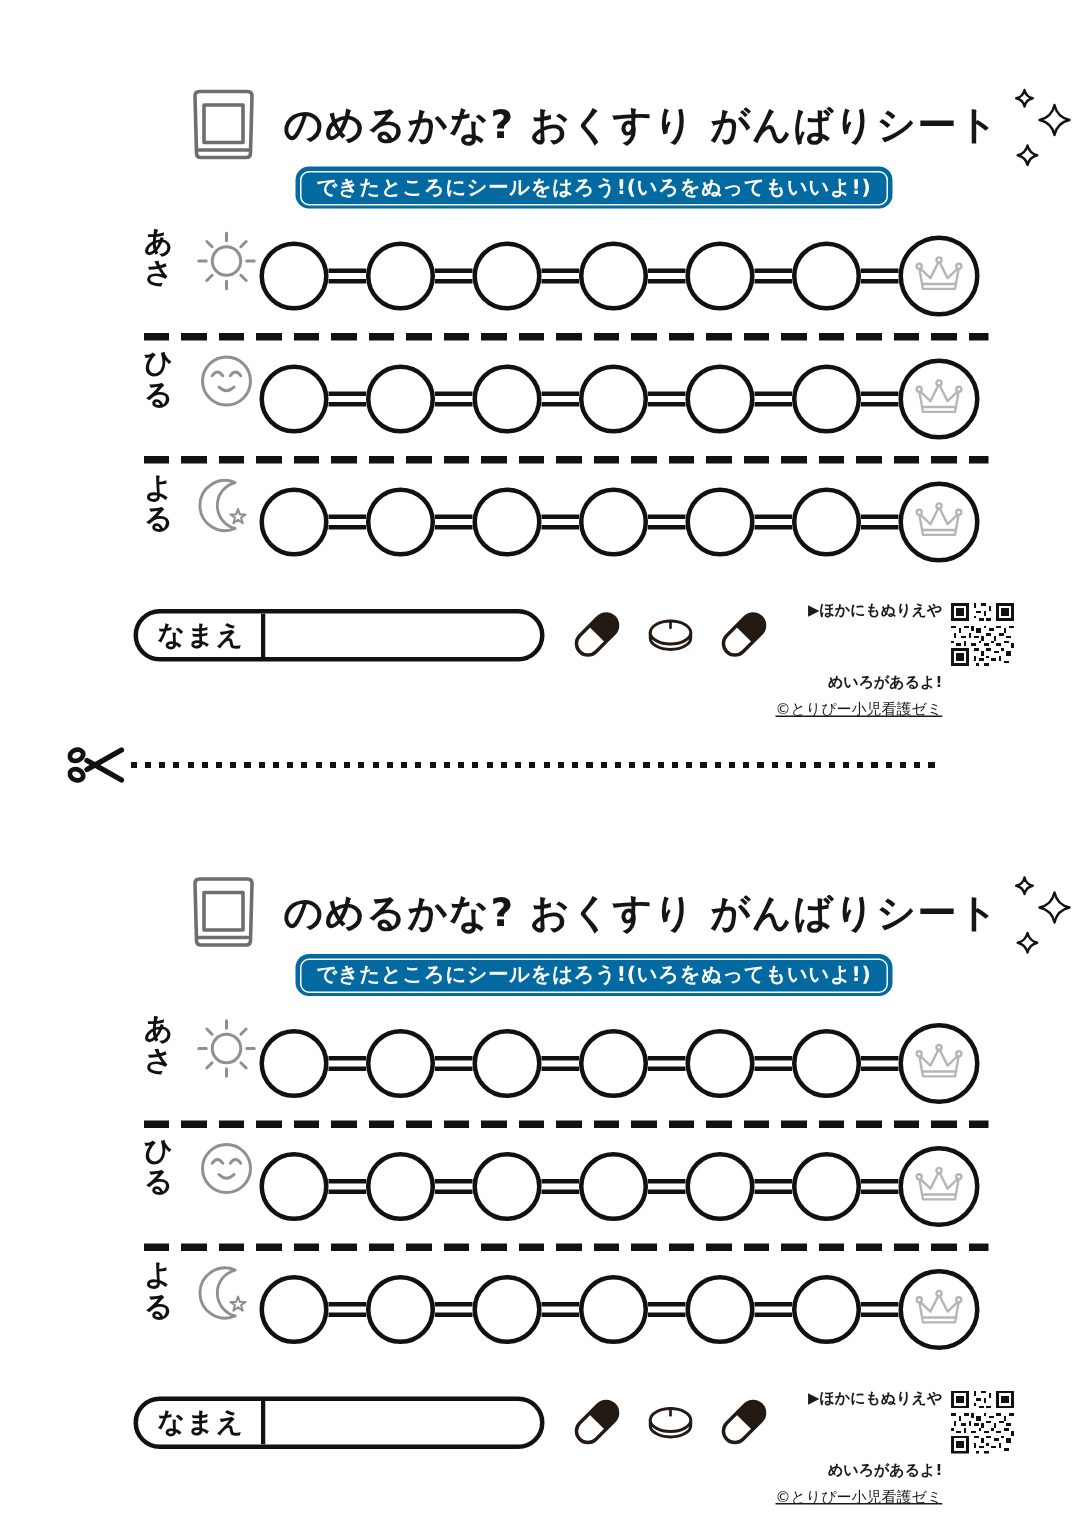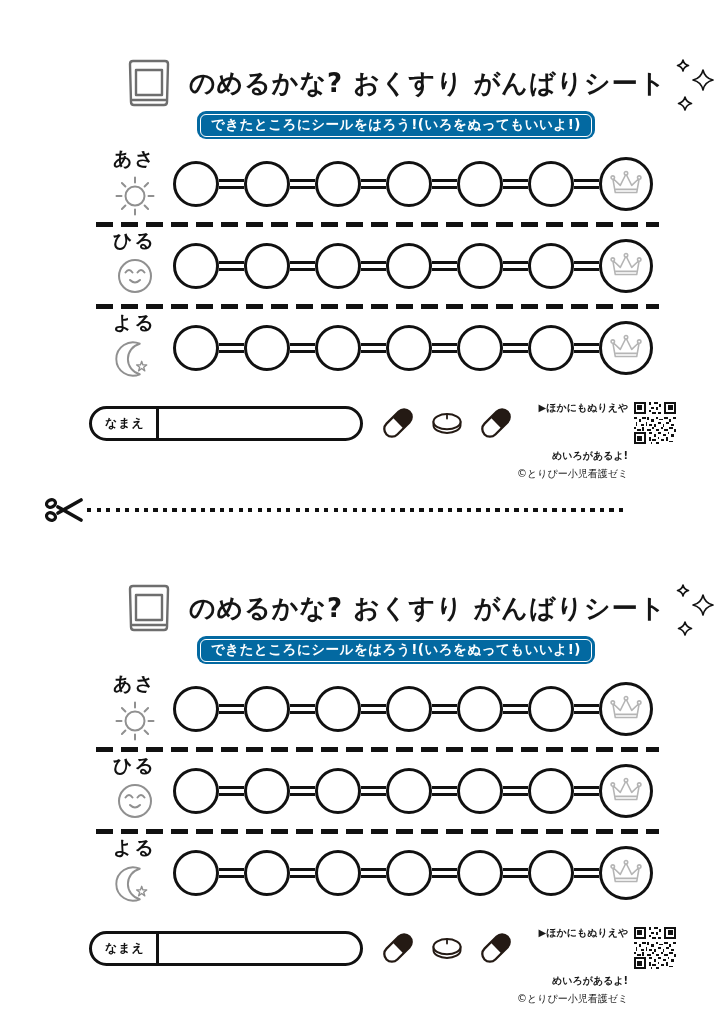--- a/index.html
+++ b/index.html
@@ -19,41 +19,41 @@
   
   .banner-row { display:flex; justify-content:center; margin-top:0px; }
   .banner { position:relative; transform:translateX(23px); background:#0369a1; color:#fff;
             font-size:13.5px; font-weight:bold; letter-spacing:0.5px; padding:5px 14px 5px 14px;
             border-radius:9px; white-space:nowrap; }
   .banner::after { content:""; position:absolute; inset:2.5px; border:1.5px solid #fff; border-radius:6px; pointer-events:none; }
 
   
   .rows { margin-top:8px; }
   .med-row { display:flex; align-items:center; margin-left:85px; height:73px; }
-  .row-label-col { width:77px; flex:none; display:flex; flex-direction:column; align-items:center; align-self:flex-start; }
+  .row-label-col { width:77px; flex:none; display:flex; flex-direction:row; align-items:center; align-self:flex-start; }
   .row-label { font-size:19px; font-weight:bold; letter-spacing:2px; line-height:1.1; margin-top:1px; }
   .row-icon { margin-top:3px; }
   .chain { display:flex; align-items:center; }
   .circle { width:46px; height:46px; border:3px solid #111; border-radius:50%; background:#fff; flex:none; }
   .connector { width:25px; height:10px; border-top:3px solid #111; border-bottom:3px solid #111; flex:none; }
   .goal-circle { width:54px; height:54px; border:3px solid #111; border-radius:50%; background:#fff; flex:none;
                  display:flex; align-items:center; justify-content:center; }
   .row-sep { height:5px; width:563px; margin:2px 0 2px 85px;
              background:repeating-linear-gradient(90deg,#111 0 17px,transparent 17px 25px); }
 
   
   .sheet-footer { display:flex; align-items:center; margin:16px 74px 0 78px; height:46px; }
   .name-field { width:274px; height:35px; border:3px solid #111; border-radius:18px; background:#fff;
                 display:flex; align-items:stretch; flex:none; }
-  .name-label { display:flex; align-items:center; padding:0 11px 0 13px; font-size:12px; font-weight:bold; letter-spacing:1px; }
+  .name-label { display:flex; align-items:center; padding:0 11px 0 13px; font-size:18px; font-weight:bold; letter-spacing:1px; }
   .name-input { flex:1; border-left:3px solid #111; border-radius:0 15px 15px 0; }
   .pill-group { display:flex; align-items:center; gap:9px; margin-left:14px; }
   .promo-block { margin-left:auto; text-align:right; line-height:1.35; }
   .promo-line { font-size:10px; font-weight:bold; color:#1a1a1a; white-space:nowrap;margin-top:35px; }
-  .copyright { font-size:10px; color:#1a1a1a; margin-top:4px; white-space:nowrap; }
+  .copyright { font-size:10px; color:#1a1a1a; margin-top:4px; white-space:nowrap;text-decoration:underline; }
   .qr-wrap { width:42px; height:42px; margin-left:6px; flex:none; }
 
   
   .cut-row { position:absolute; top:496px; left:45px; right:96px; height:28px; display:flex; align-items:center; }
   .cut-dots { flex:1; height:4px; margin-left:4px;
               background:repeating-linear-gradient(90deg,#111 0 4px,transparent 4px 9.5px); }
 
   svg { display:block; }
 </style>
 </head>

